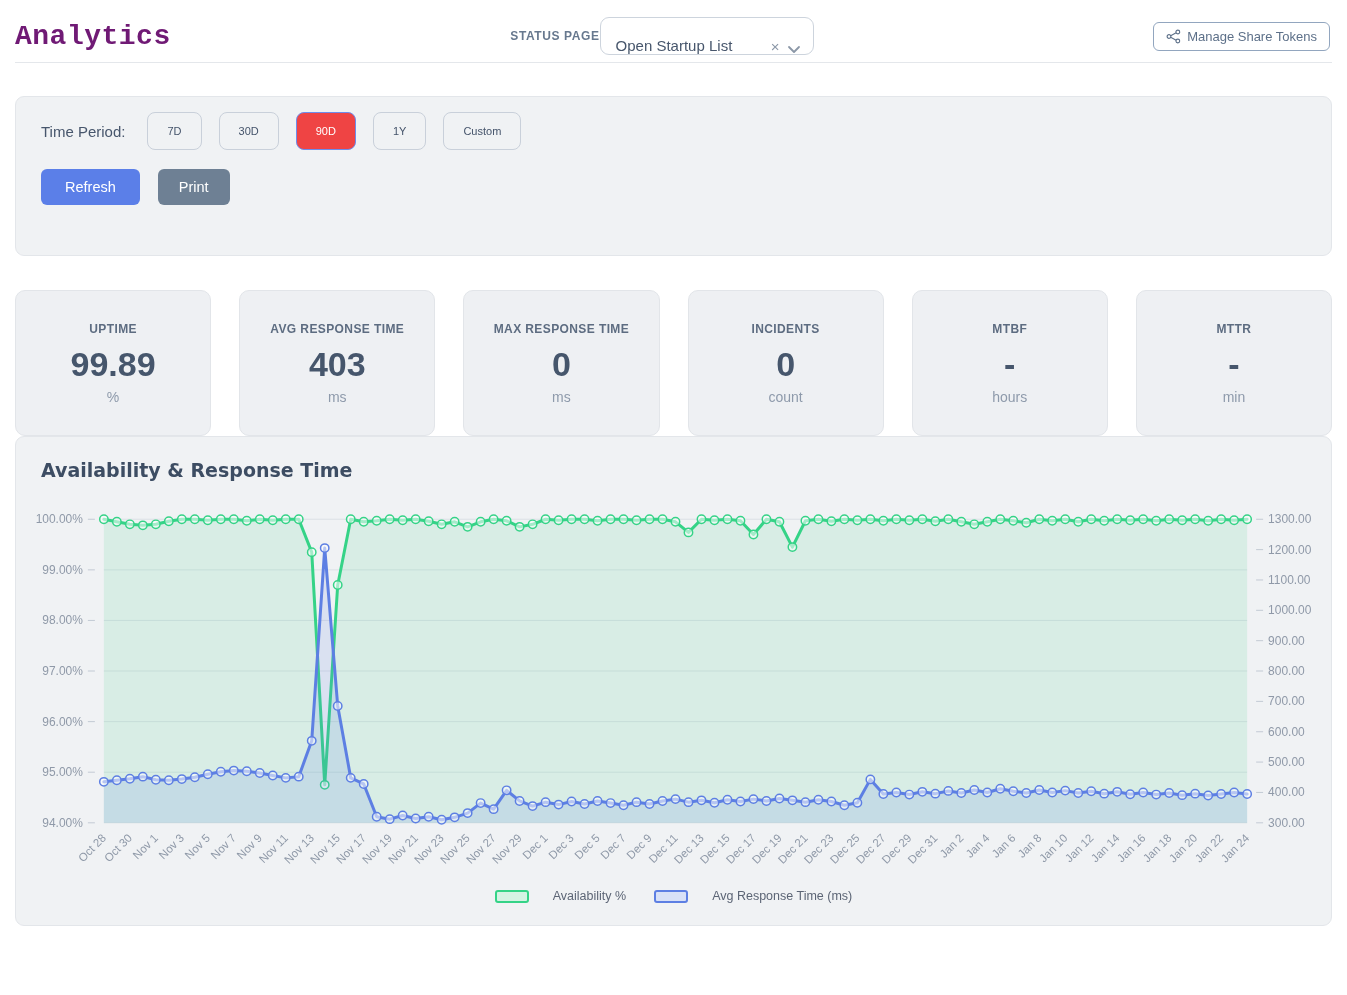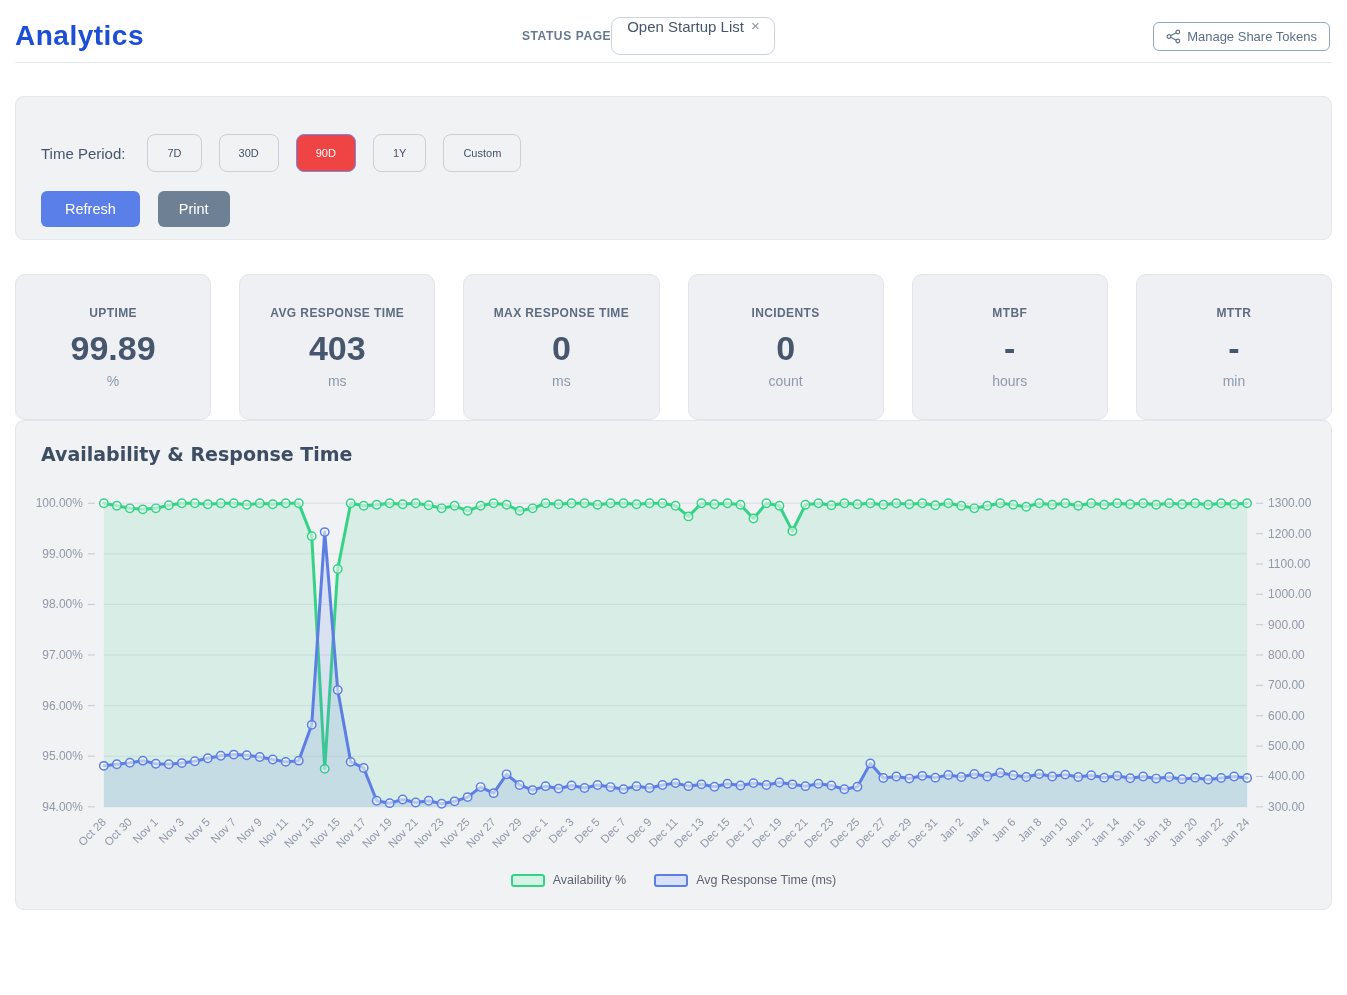--- a/index.html
+++ b/index.html
@@ -2,34 +2,34 @@
 <html><head>
 <meta charset="utf-8">
 <style>
   * { box-sizing: border-box; margin: 0; padding: 0; }
   html,body { width:1347px; height:995px; background:#ffffff; overflow:hidden;
     font-family:"Liberation Sans","DejaVu Sans",sans-serif; color:#44536a; }
   .page { width:1347px; height:995px; position:relative; }
 
   
   .header { display:flex; align-items:center; padding:10px 17px 0 15px; height:62px; }
-  .brand { font-family:Liberation Sans, sans-serif; font-size:28px; font-weight:700; color:#1d4ed8; letter-spacing:0.5px; }
+  .brand { font-family:Liberation Mono, monospace; font-size:28px; font-weight:700; color:#701a75; letter-spacing:0.5px; }
   .header-mid { margin:0 auto; display:flex; align-items:center; }
   .status-label { font-size:12px; font-weight:700; color:#67788e; letter-spacing:0.6px; }
-  .select-box { width:164px; height:38px; background:#fff; border:1px solid #cdd4dd; border-radius:9px;
-    display:flex; align-items:flex-start; padding:0 12px 0 15px; gap:7px; cursor:pointer; }
+  .select-box { width:214px; height:38px; background:#fff; border:1px solid #cdd4dd; border-radius:9px;
+    display:flex; align-items:flex-end; padding:0 12px 0 15px; gap:7px; cursor:pointer; }
   .select-value { font-size:15px; color:#47566c; flex:1; white-space:nowrap; }
   .select-clear { color:#8b97a7; font-size:15px; line-height:1; }
   .hdr-divider { position:absolute; left:15px; right:15px; top:62px; height:1px; background:#e4e7eb; }
   .manage-btn { display:flex; align-items:center; gap:6px; height:29px; padding:0 12px; background:#fff;
     border:1px solid #92a6bf; border-radius:6px; color:#5d7089; font-size:13px; cursor:pointer; }
 
   
   .panel { background:#f0f2f4; border:1px solid #e3e6ea; border-radius:9px; margin:0 15px; }
-  .filters-panel { margin-top:34px; height:144px; padding:37px 25px; }
+  .filters-panel { margin-top:34px; height:160px; padding:15px 25px; }
   .frow { display:flex; align-items:center; }
   .frow-label { font-size:15px; color:#47566c; margin-right:22px; }
   .period-group { display:flex; gap:17px; }
   .pbtn { height:38px; padding:0 19px; border:1px solid #c9d0da; border-radius:8px; background:transparent;
     font-size:11px; color:#44536a; cursor:pointer; font-family:inherit; }
   .pbtn.active { background:#ef4444; border-color:#6e8ceb; color:#ffffff; }
   .frow2 { margin-top:21px; }
   .cb-item { display:flex; align-items:center; gap:9px; margin-right:38px; cursor:pointer; }
   .cb { width:16px; height:16px; background:#ffffff; border:1.5px solid #98a2b3; border-radius:3px; }
   .cb-label { font-size:14.5px; color:#47566c; }
@@ -46,21 +46,21 @@
   .stat-value { font-size:34px; font-weight:700; color:#46566c; margin:9px 0 5px 0; }
   .stat-unit { font-size:14px; color:#8e9aab; }
 
   
   .chart-panel { height:490px; padding:22px 0 0 0; }
   .chart-title { font-family:"DejaVu Sans",sans-serif; font-size:19px; font-weight:700; color:#3d4d63; padding-left:25px; }
   .chart-wrap { margin-top:16px; }
   svg text.ax { font-size:11.5px; fill:#8f99a8; }
   svg text.axl { font-size:12px; fill:#8f99a8; }
   .legend { display:flex; justify-content:center; align-items:center; gap:28px; margin-top:2px; }
-  .lg-item { display:flex; align-items:center; gap:8px; cursor:pointer; }
+  .lg-item { display:flex; align-items:center; gap:24px; cursor:pointer; }
   .swatch { width:34px; height:13px; border:2.5px solid #888; border-radius:3px; }
   .lg-label { font-size:12.5px; color:#5c6575; }
 </style>
 </head>
 <body>
 
 <div class="page">
 
   <div class="header">
     <div class="brand">Analytics</div>

